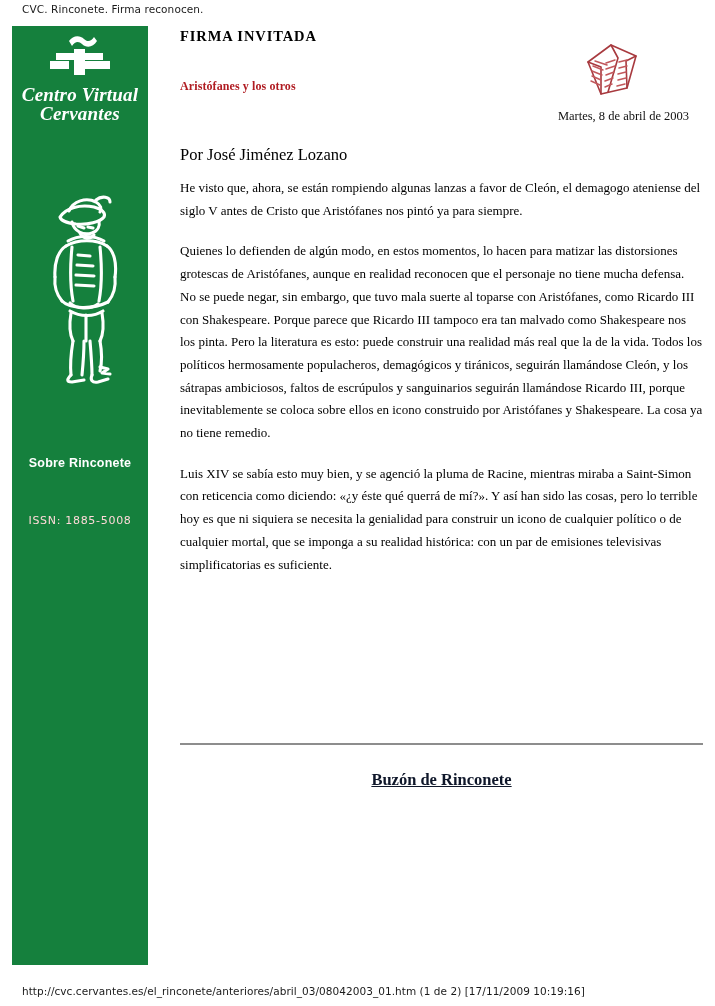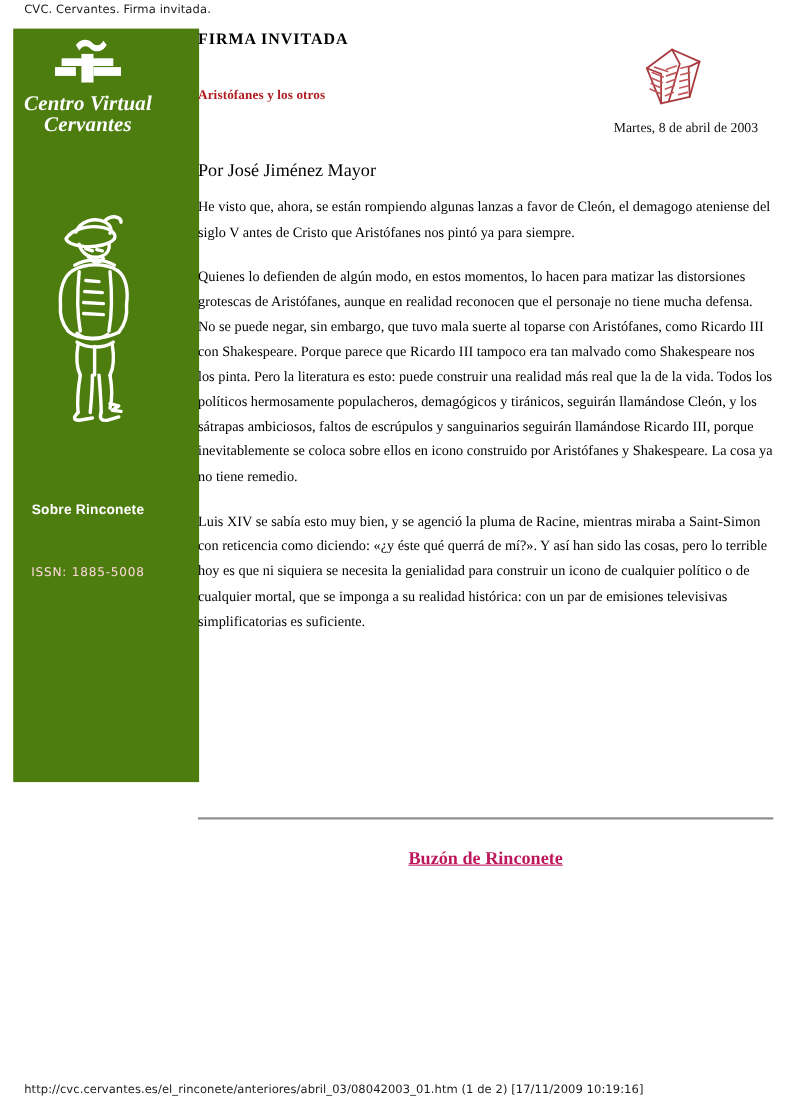--- a/index.html
+++ b/index.html
@@ -39,23 +39,22 @@
     letter-spacing: 0.05px;
     white-space: nowrap;
   }
 
   
   .sidebar {
     position: absolute;
     left: 12px;
     top: 26px;
     width: 136px;
-    height: 685px;
-    background: #4d7c0f;
-    padding-left: 33px;
+    height: 939px;
+    background: #15803d;
   }
 
   .logo-block {
     position: absolute;
     left: 0;
     top: 6px;
     width: 136px;
     text-align: center;
   }
   .logo-mark {
@@ -196,29 +195,29 @@
     position: absolute;
     left: 0;
     top: 770px;
     width: 523px;
     text-align: center;
   }
   .mailbox-link a {
     font-family: "Liberation Serif", serif;
     font-weight: bold;
     font-size: 16.5px;
-    color: #be185d;
+    color: #0f172a;
     text-decoration: underline;
     cursor: pointer;
   }
 </style>
 </head>
 <body>
 
-<div class="print-header">CVC. Cervantes. Firma invitada.</div>
+<div class="print-header">CVC. Rinconete. Firma reconocen.</div>
 
 <div class="sidebar">
 
   <div class="logo-block">
     <svg class="logo-mark" viewBox="0 0 136 52">
 
       <path d="M57 9 c4 -6 11 -6 15 -2 c3 3 7 3 10 -2 l3 4 c-4 7 -11 7 -15 3 c-3 -3 -7 -3 -10 2 z" fill="#ffffff"></path>
 
       <rect x="62" y="17" width="11" height="26" fill="#ffffff"></rect>
 
@@ -322,21 +321,21 @@
       <path d="M38 21 l8 -2"></path>
       <path d="M38 27 l8 -2"></path>
       <path d="M37 33 l8 -2"></path>
       <path d="M37 39 l8 -2"></path>
       <path d="M36 45 l8 -2"></path>
     </g>
   </svg>
 
   <div class="date-line">Martes, 8 de abril de 2003</div>
 
-  <div class="byline">Por José Jiménez Mayor</div>
+  <div class="byline">Por José Jiménez Lozano</div>
 
   <div class="body-copy">
     <p>He visto que, ahora, se están rompiendo algunas lanzas a favor de Cleón, el demagogo ateniense del siglo V antes de Cristo que Aristófanes nos pintó ya para siempre.</p>
     <p>Quienes lo defienden de algún modo, en estos momentos, lo hacen para matizar las distorsiones grotescas de Aristófanes, aunque en realidad reconocen que el personaje no tiene mucha defensa. No se puede negar, sin embargo, que tuvo mala suerte al toparse con Aristófanes, como Ricardo III con Shakespeare. Porque parece que Ricardo III tampoco era tan malvado como Shakespeare nos los pinta. Pero la literatura es esto: puede construir una realidad más real que la de la vida. Todos los políticos hermosamente populacheros, demagógicos y tiránicos, seguirán llamándose Cleón, y los sátrapas ambiciosos, faltos de escrúpulos y sanguinarios seguirán llamándose Ricardo III, porque inevitablemente se coloca sobre ellos en icono construido por Aristófanes y Shakespeare. La cosa ya no tiene remedio.</p>
     <p>Luis XIV se sabía esto muy bien, y se agenció la pluma de Racine, mientras miraba a Saint-Simon con reticencia como diciendo: «¿y éste qué querrá de mí?». Y así han sido las cosas, pero lo terrible hoy es que ni siquiera se necesita la genialidad para construir un icono de cualquier político o de cualquier mortal, que se imponga a su realidad histórica: con un par de emisiones televisivas simplificatorias es suficiente.</p>
   </div>
 
   <div class="rule"></div>
 
   <div class="mailbox-link">

